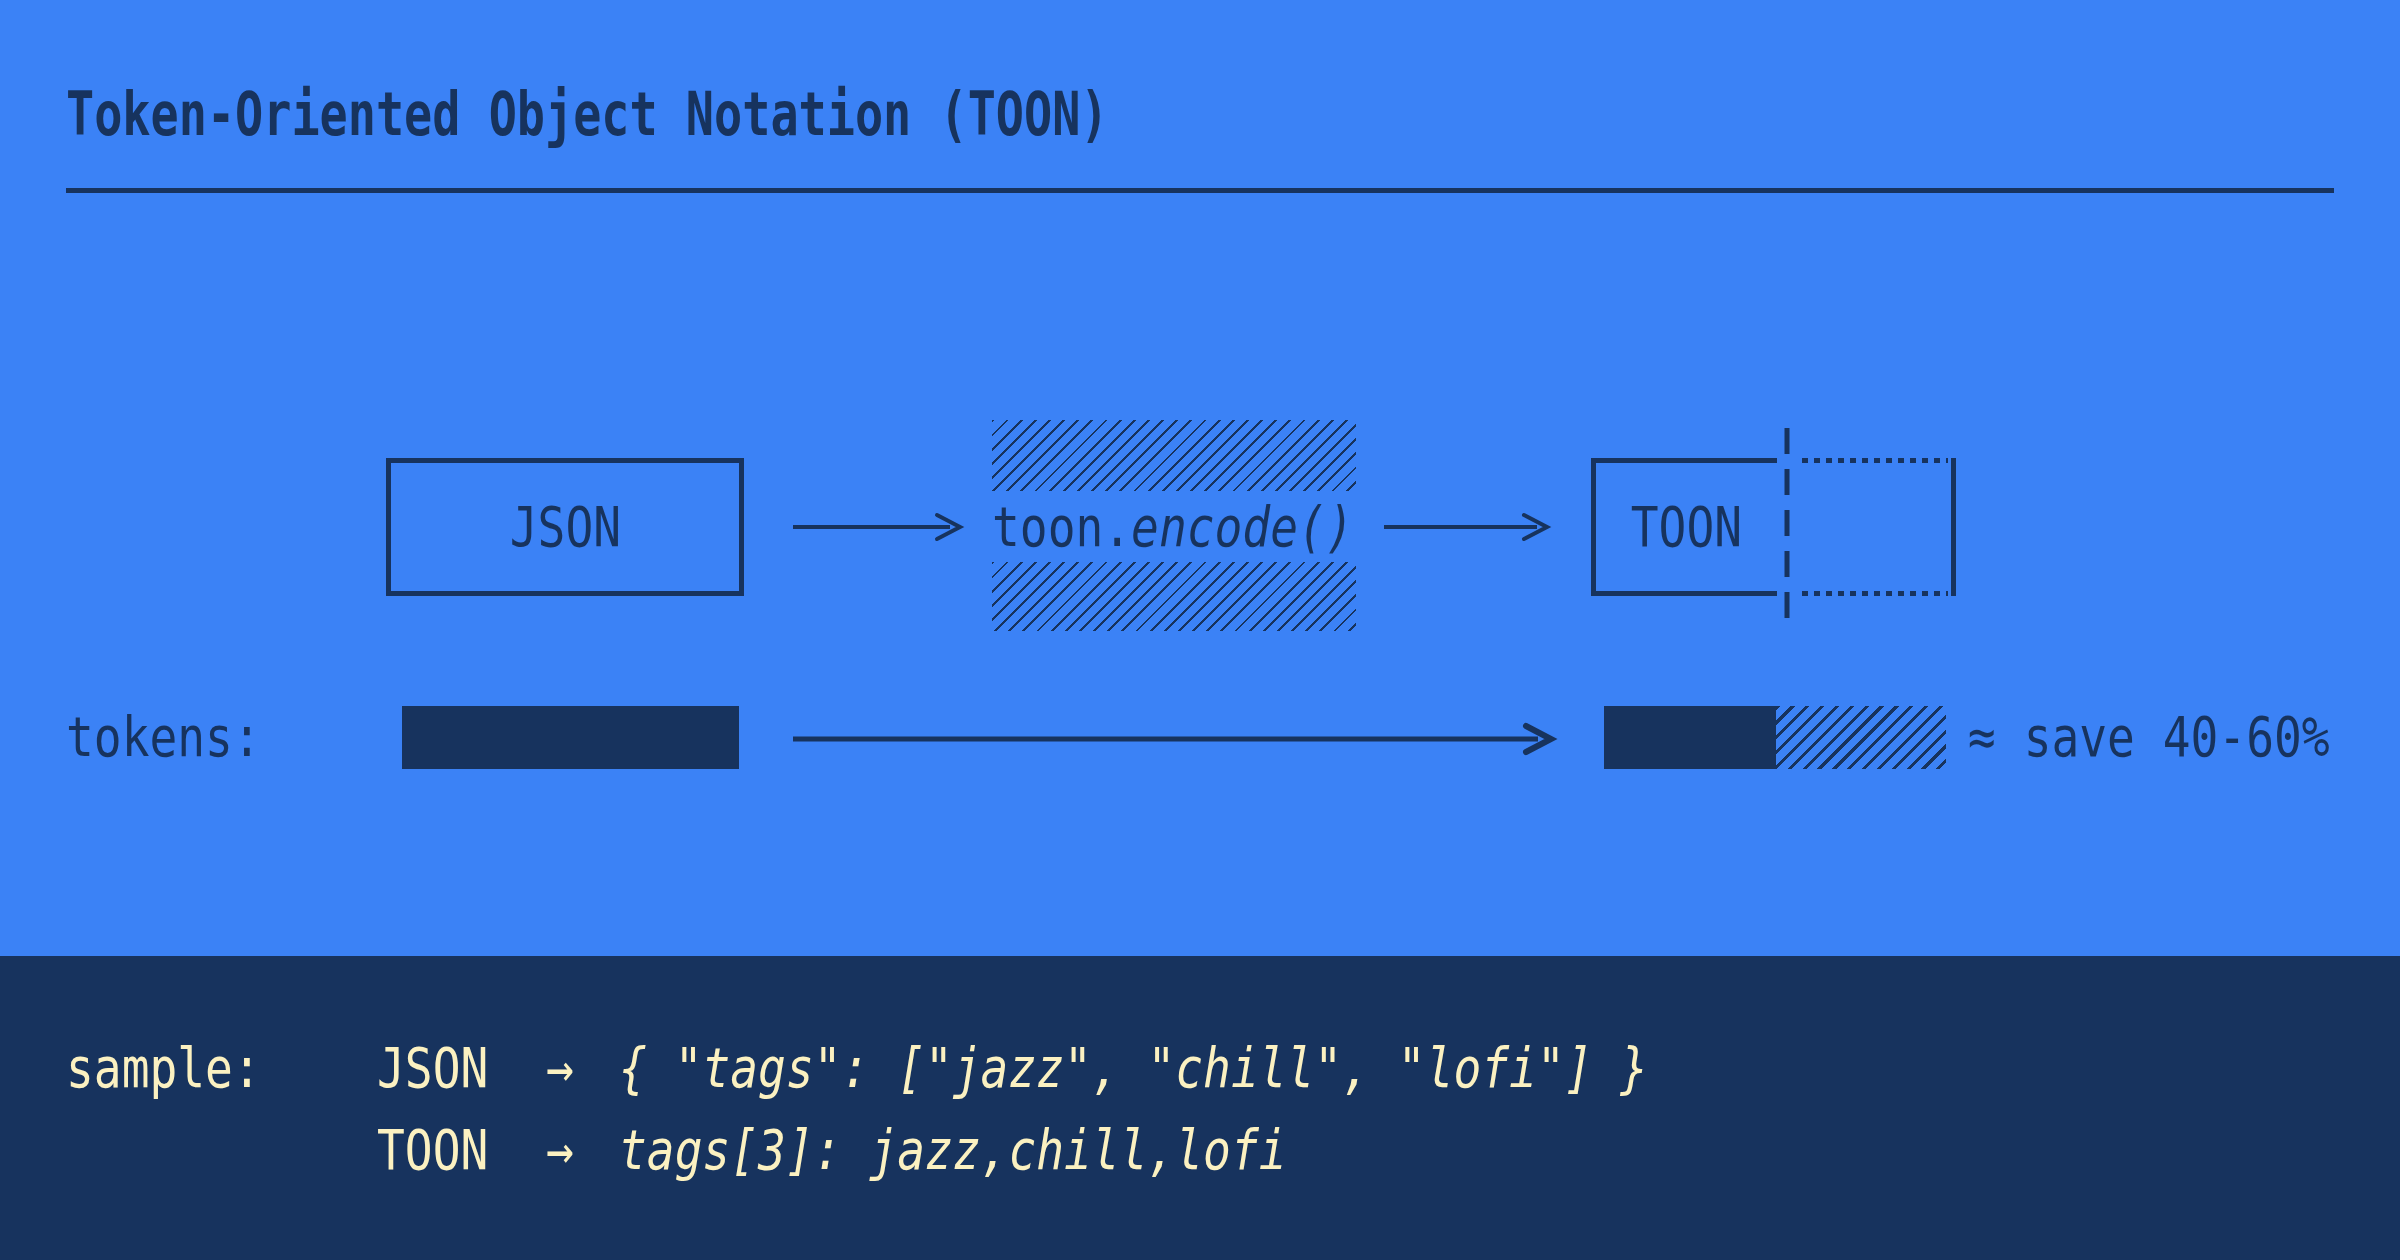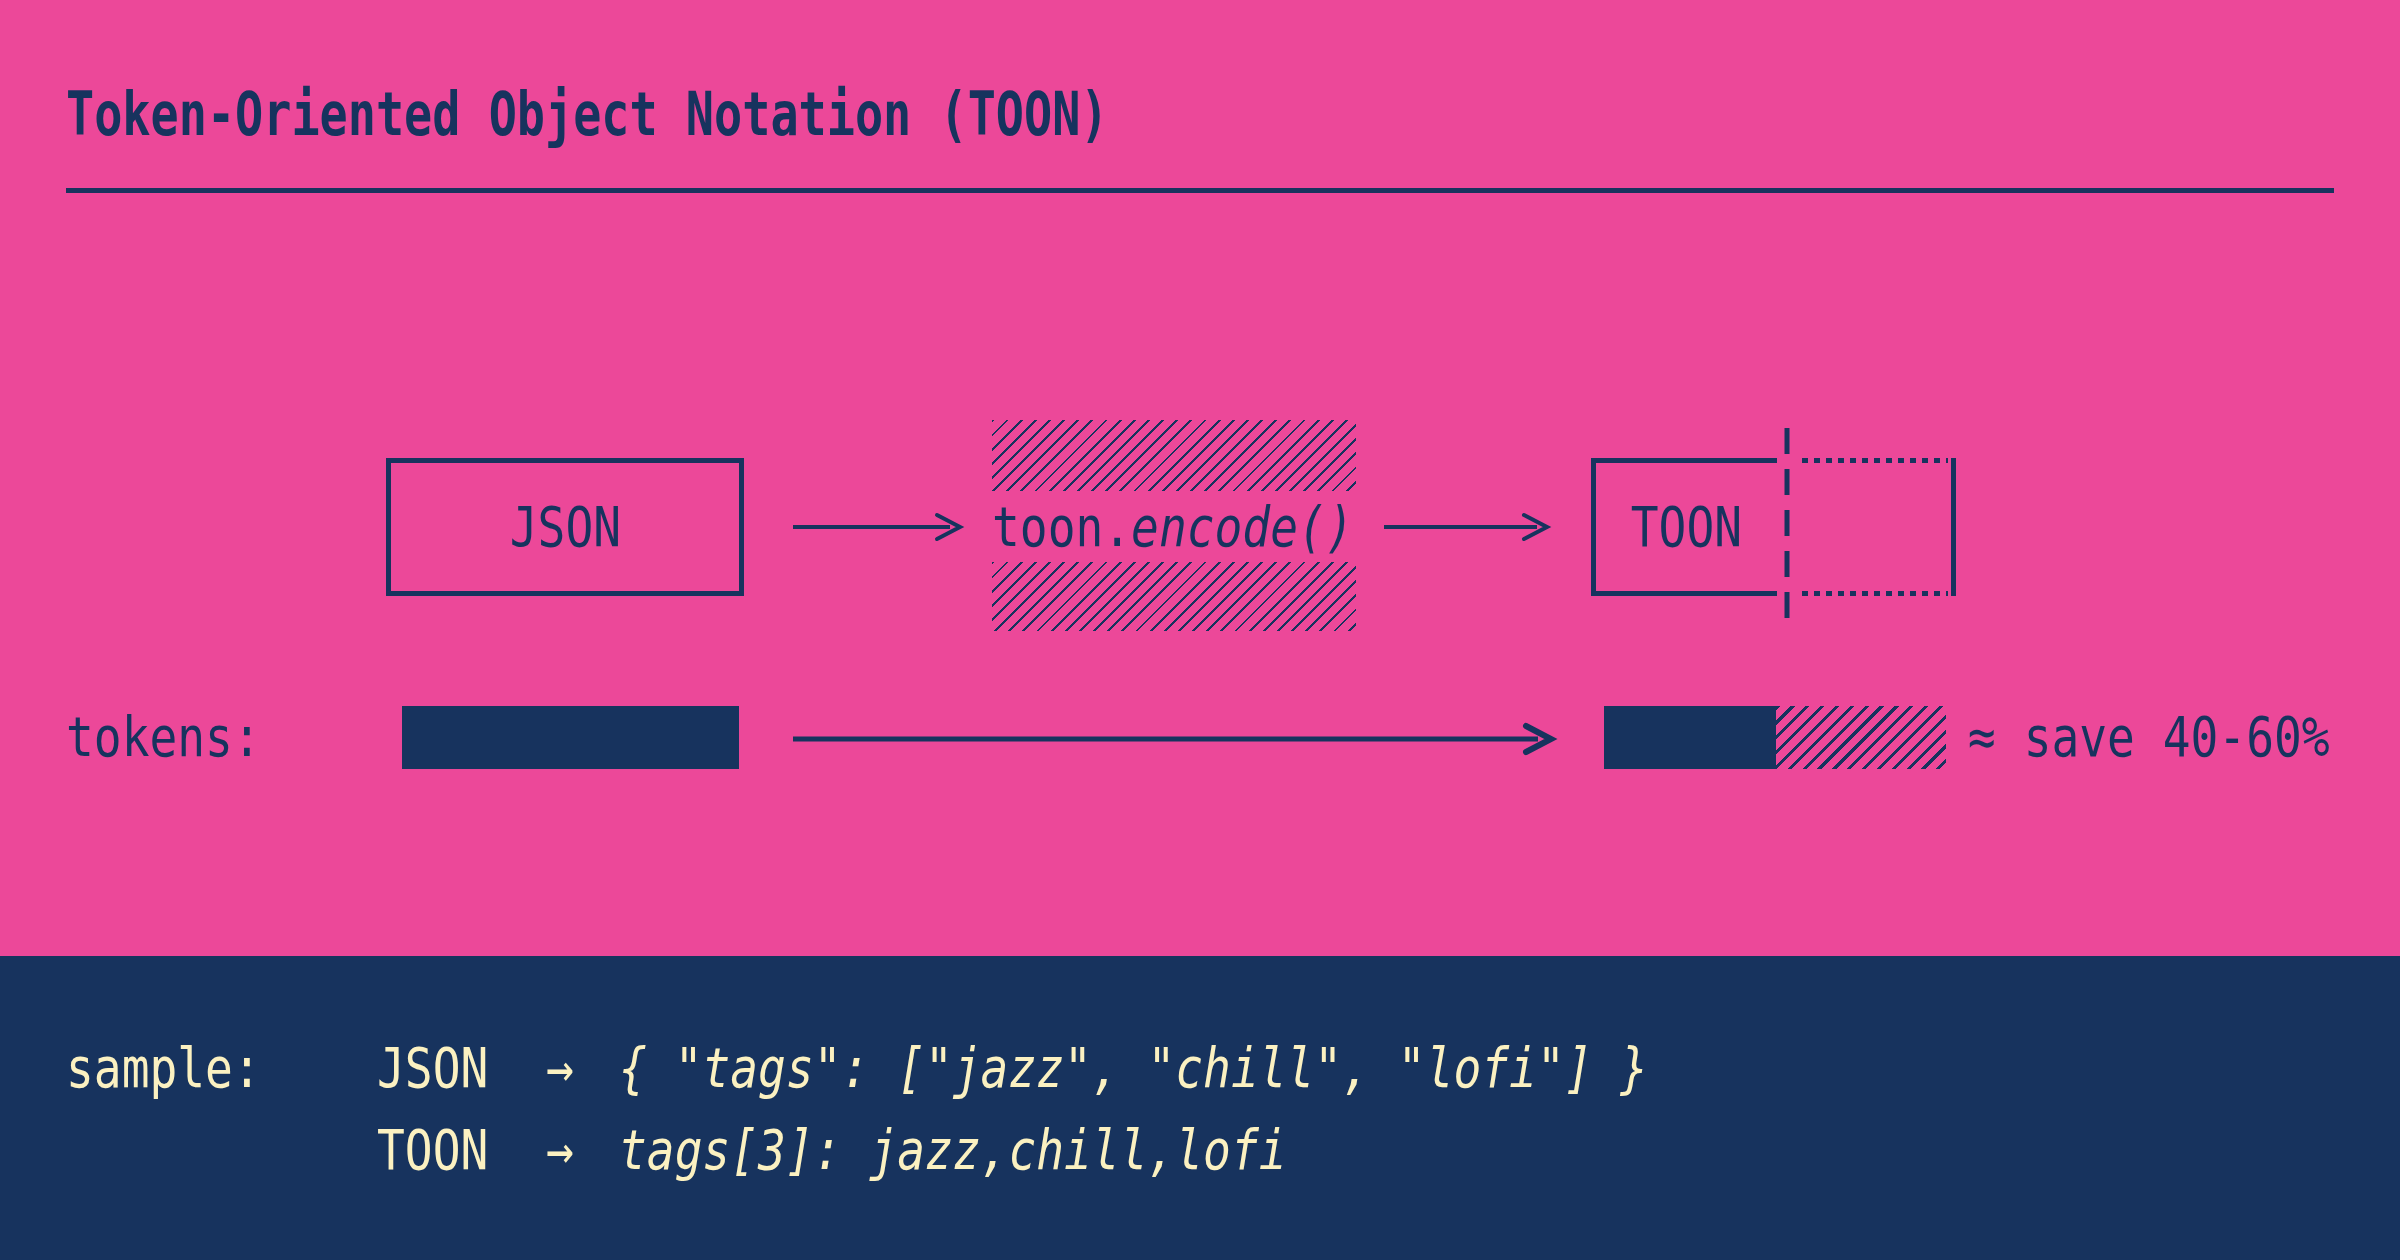--- a/index.html
+++ b/index.html
@@ -1,19 +1,19 @@
 <!DOCTYPE html>
 <html><head>
 <meta charset="utf-8">
 <style>
   html,body{margin:0;padding:0;background:#888;}
   #canvas{
     position:relative;
     width:2400px;height:1260px;
-    background:#ec4899;
+    background:#3b82f6;
     overflow:hidden;
     font-family:"DejaVu Sans Mono","Liberation Mono",monospace;
   }
   .abs{position:absolute;}
   .ink{color:#17335E;}
   .cream{color:#FBF1C1;}
   .mono{
     font-size:56px;line-height:56px;white-space:pre;
     transform:scaleX(0.825);transform-origin:0 50%;
   }

